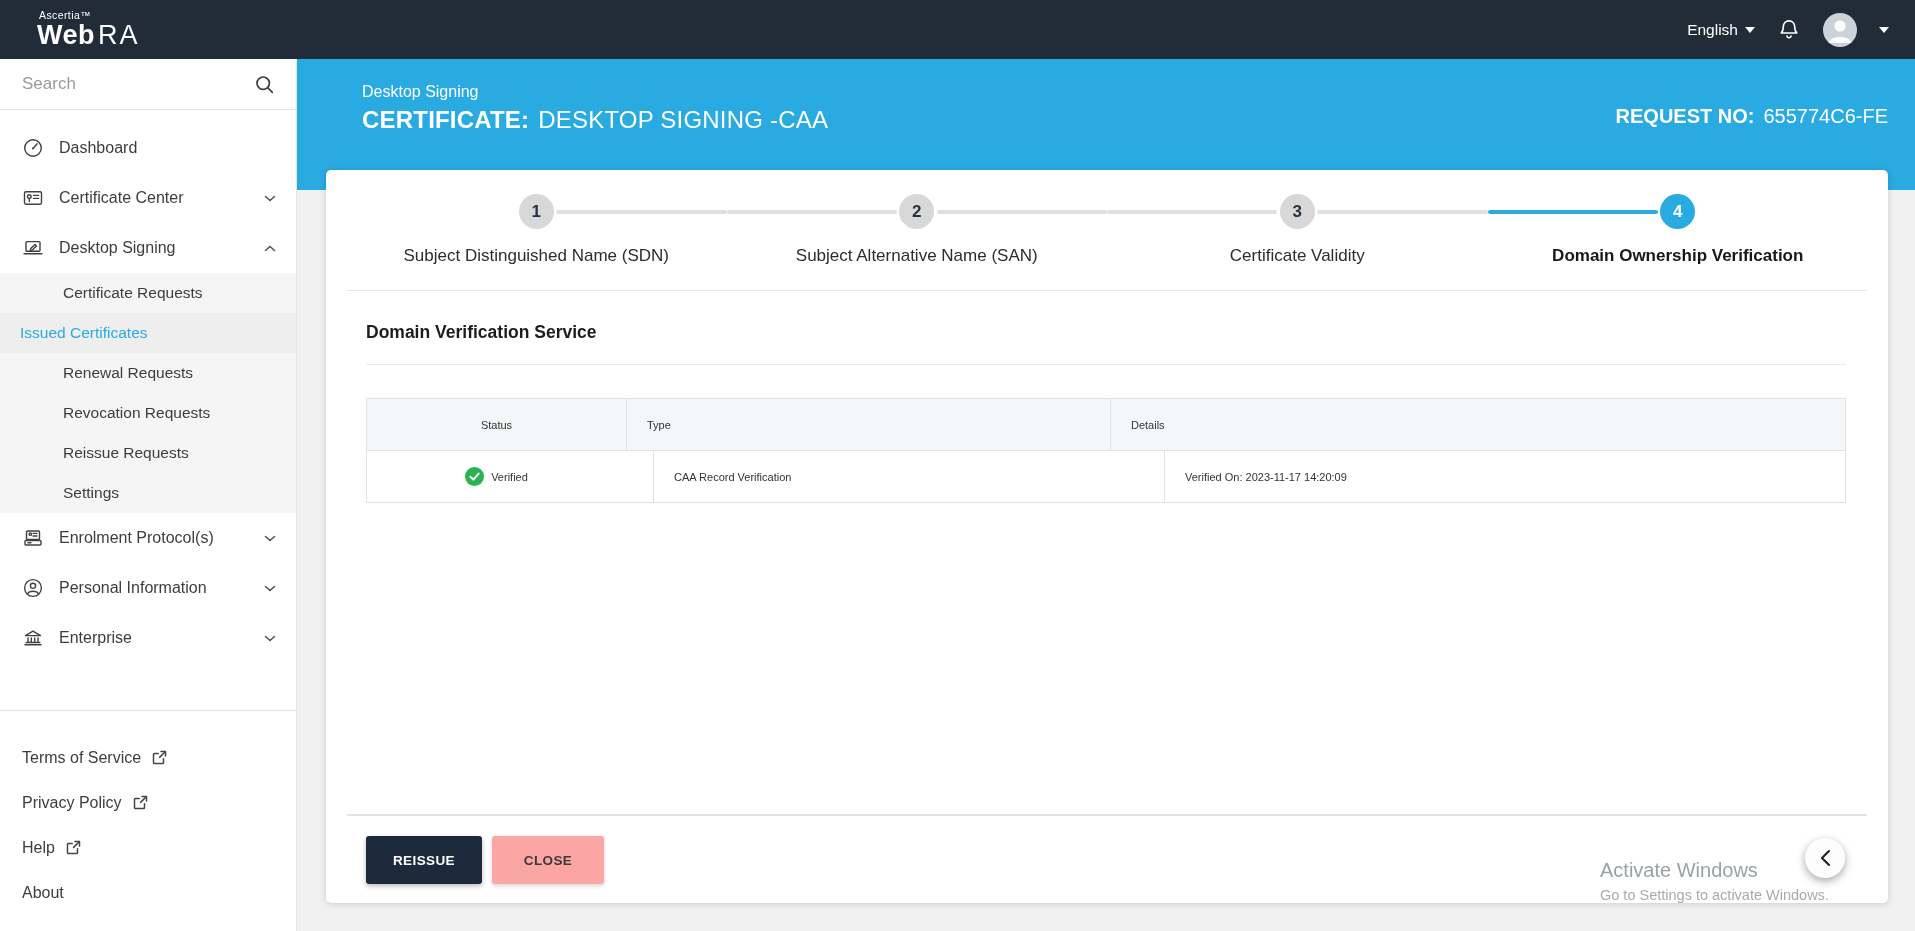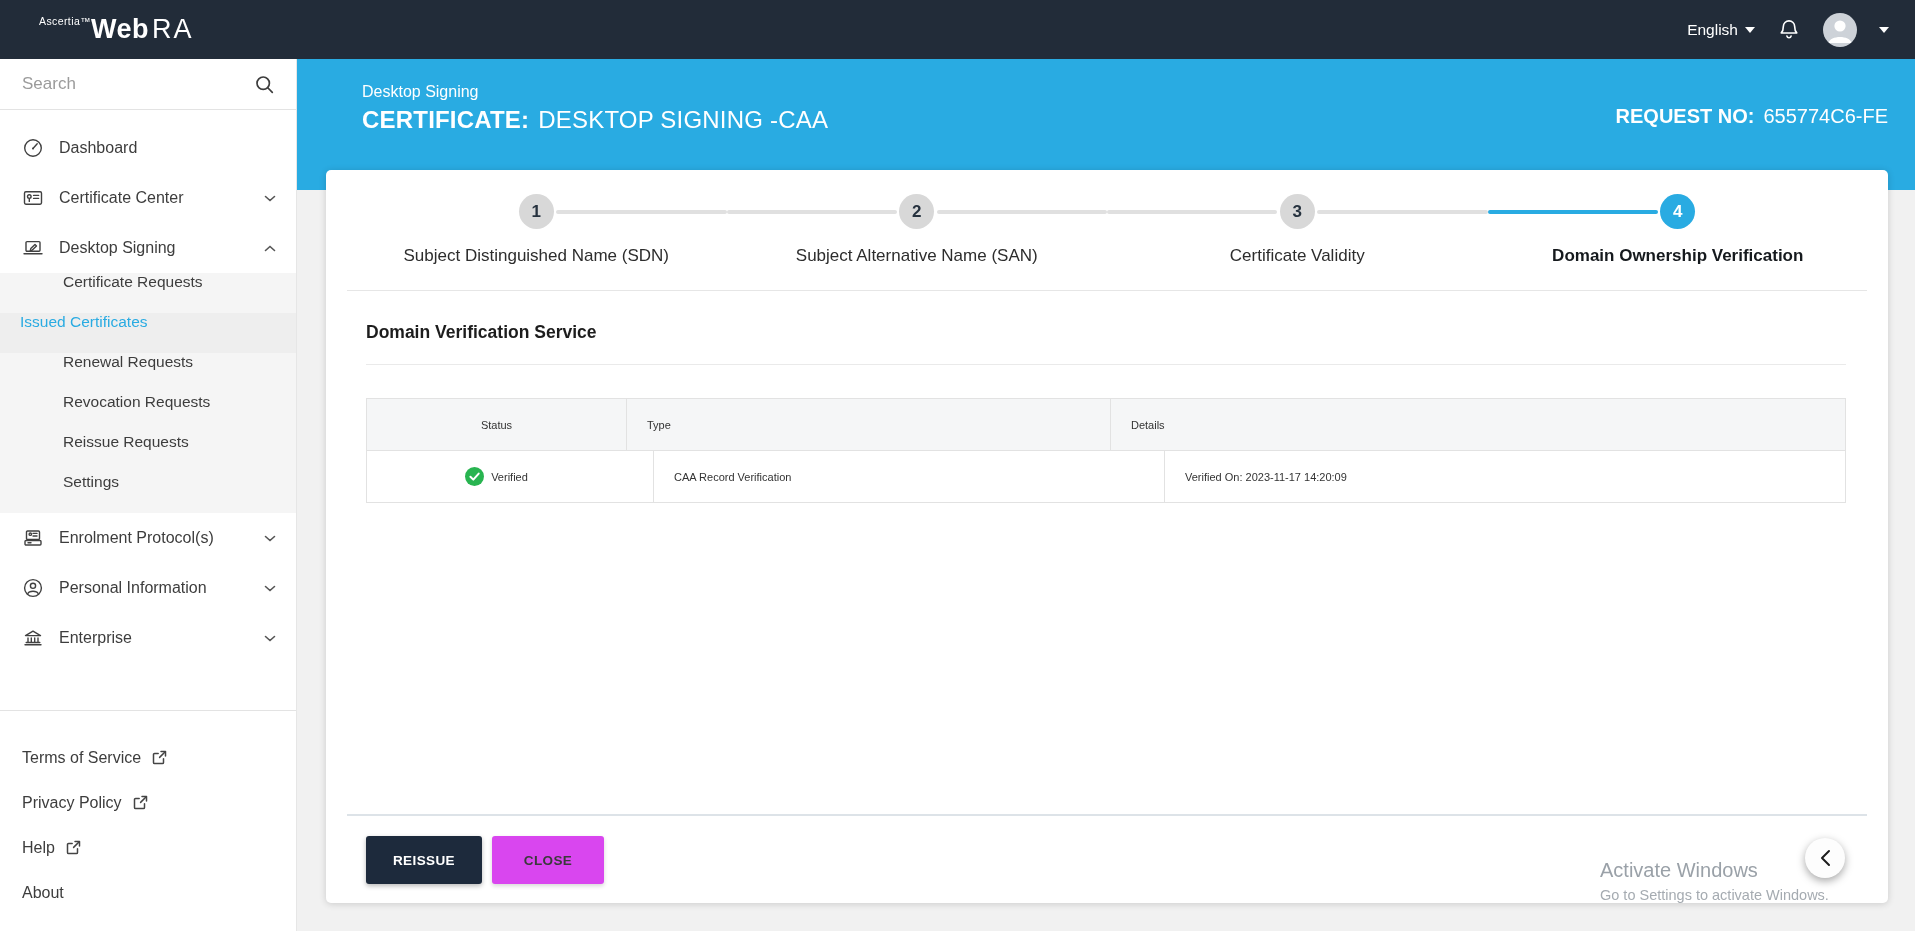--- a/index.html
+++ b/index.html
@@ -8,21 +8,21 @@
     font-family: "Liberation Sans", "DejaVu Sans", sans-serif;
     background:#f1f1f1; position:relative; overflow:hidden;
     -webkit-font-smoothing:antialiased;
   }
   
   .topbar {
     position:absolute; top:0; left:0; width:1915px; height:59px;
     background:#222c39; display:flex; align-items:center; justify-content:space-between;
     padding:0 26px 0 37px; z-index:30;
   }
-  .brand { display:flex; flex-direction:row; line-height:1; cursor:pointer; }
+  .brand { display:flex; flex-direction:column; line-height:1; cursor:pointer; }
   .brand-top { color:#fff; font-size:10.5px; letter-spacing:.4px; margin-left:2px; margin-bottom:2px; }
   .brand-main { color:#fff; font-size:27px; letter-spacing:.5px; }
   .brand-main .w { font-weight:700; }
   .brand-main .r { font-weight:400; margin-left:3px; letter-spacing:2px; }
   .top-right { display:flex; align-items:center; gap:22px; }
   .lang { color:#fff; font-size:15.5px; display:flex; align-items:center; gap:7px; cursor:pointer; }
   .bell { cursor:pointer; display:block; }
   .avatar {
     width:34px; height:34px; border-radius:50%; background:#cdd2d8; overflow:hidden;
     position:relative; cursor:pointer; flex:0 0 auto;
@@ -46,21 +46,21 @@
   .search-row input::placeholder { color:#9b9b9b; }
   .side-nav { padding-top:13px; }
   .nav-item {
     height:50px; display:flex; align-items:center; padding:0 20px 0 22px;
     font-size:16px; color:#3d3d3d; cursor:pointer; white-space:nowrap;
   }
   .nav-item .nicon { width:22px; height:22px; margin-right:15px; flex:0 0 auto; }
   .nav-item .chev { margin-left:auto; }
   .submenu { background:#f5f5f5; }
   .submenu-item {
-    height:40px; display:flex; align-items:flex-start; padding-left:63px;
+    height:40px; display:flex; align-items:center; padding-left:63px;
     font-size:15.5px; color:#3d3d3d; cursor:pointer;
   }
   .submenu-item.active { color:#29abe2; background:#eeeeee;padding-left:20px; }
   .side-footer {
     position:absolute; top:651px; left:0; right:0; border-top:1px solid #e3e3e3;
     padding:24px 0 0 22px;
   }
   .foot-link {
     height:45px; display:flex; align-items:center; gap:11px;
     font-size:16px; color:#3d3d3d; cursor:pointer;
@@ -125,21 +125,21 @@
   .footer-divider {
     position:absolute; left:21px; right:21px; top:644px;
     border-top:2px solid #dde3e8;
   }
   .actions { position:absolute; left:40px; top:666px; display:flex; gap:10px; }
   .btn {
     height:48px; border:none; border-radius:3px; font-size:13.5px; font-weight:600;
     letter-spacing:.4px; cursor:pointer; font-family:"Liberation Sans", sans-serif;
   }
   .btn-reissue { width:116px; background:#1d2a3c; color:#fff; box-shadow:0 2px 5px rgba(0,0,0,.28); }
-  .btn-close { width:112px; background:#d946ef; color:#3a3a3a; box-shadow:0 2px 4px rgba(0,0,0,.16); }
+  .btn-close { width:112px; background:#fca5a5; color:#3a3a3a; box-shadow:0 2px 4px rgba(0,0,0,.16); }
 
   
   .watermark { position:absolute; left:1600px; top:859px; z-index:40; pointer-events:none; }
   .wm1 { font-size:20px; color:#9aa1a8; }
   .wm2 { font-size:14.5px; color:#a5abb1; margin-top:5px; }
   .float-chevron {
     position:absolute; left:1805px; top:838px; width:40px; height:40px;
     border-radius:50%; background:#fdfdfd; border:none; cursor:pointer;
     box-shadow:0 3px 8px rgba(0,0,0,.35); z-index:45;
     display:flex; align-items:center; justify-content:center;

